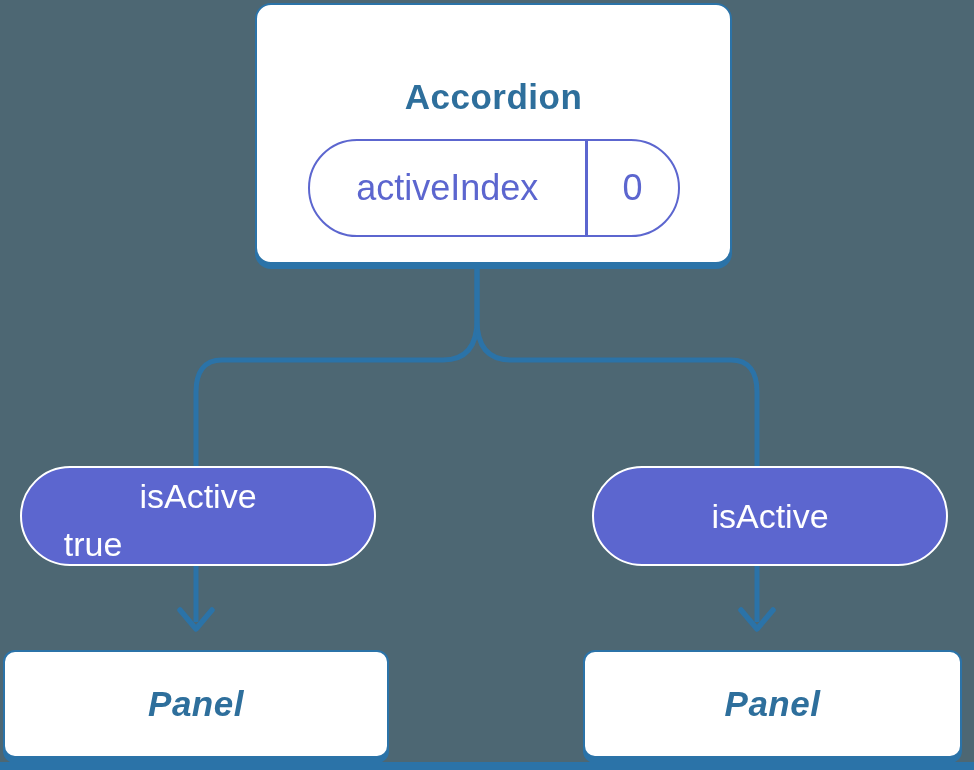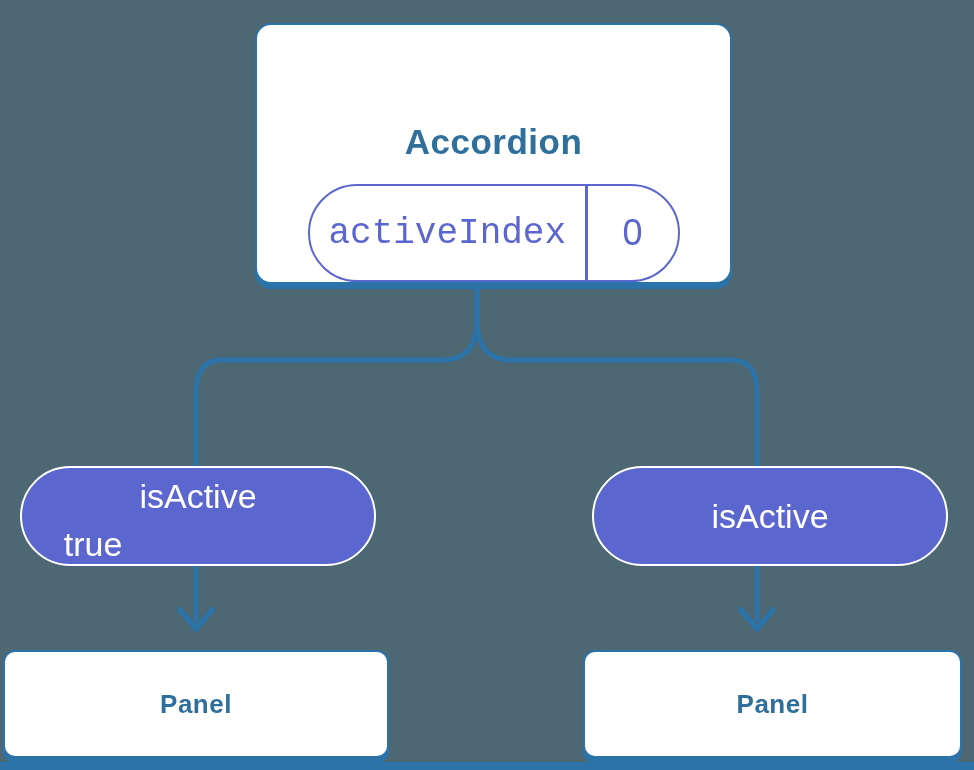--- a/index.html
+++ b/index.html
@@ -22,27 +22,27 @@
   .card {
     position: absolute;
     background: #FFFFFF;
     border: 2px solid #2B73A8;
     box-shadow: 0 5px 0 0 #2B73A8;
     z-index: 1;
     box-sizing: border-box;
   }
 
   .root-card {
-    left: 255px; top: 23px;
+    left: 255px; top: 3px;
     width: 477px; height: 261px;
     border-radius: 16px;
     display: flex;
     flex-direction: column;
     align-items: center;
-    justify-content: flex-end;
+    justify-content: center;
     padding-top: 46px;
   }
 
   .root-title {
     color: #2E6F9C;
     font-size: 35px;
     font-weight: 600;
     letter-spacing: 0.5px;
   }
 
@@ -54,21 +54,21 @@
     display: flex;
     align-items: stretch;
     box-sizing: border-box;
     overflow: hidden;
     background: #FFFFFF;
     color: #5C66CF;
     font-size: 36px;
   }
   .state-pill .pill-name {
     flex: 1;
-    display: flex; align-items: center; justify-content: center; font-family: Liberation Mono, monospace;
+    display: flex; align-items: center; justify-content: center;
   }
   .state-pill .pill-divider { width: 2.5px; background: #5C66CF; }
   .state-pill .pill-value {
     width: 90px;
     display: flex; align-items: center; justify-content: center;
   }
 
   .prop-pill {
     position: absolute;
     top: 466px;
@@ -96,23 +96,24 @@
     width: 142px;
     display: flex; align-items: center; justify-content: center;
   }
 
   .panel-card {
     top: 650px;
     height: 108px;
     border-radius: 12px;
     display: flex; align-items: center; justify-content: center;
     color: #2E6F9C;
-    font-size: 26px;
+    font-size: 35px;
     font-weight: 600;
     letter-spacing: 0.5px;
+    font-style: italic;
   }
   .panel-card-left  { left: 3px;   width: 386px; }
   .panel-card-right { left: 583px; width: 379px; }
 
   .bottom-border {
     position: absolute;
     left: 0; right: 0; bottom: 0;
     height: 8px;
     background: #2B73A8;
     z-index: 2;

